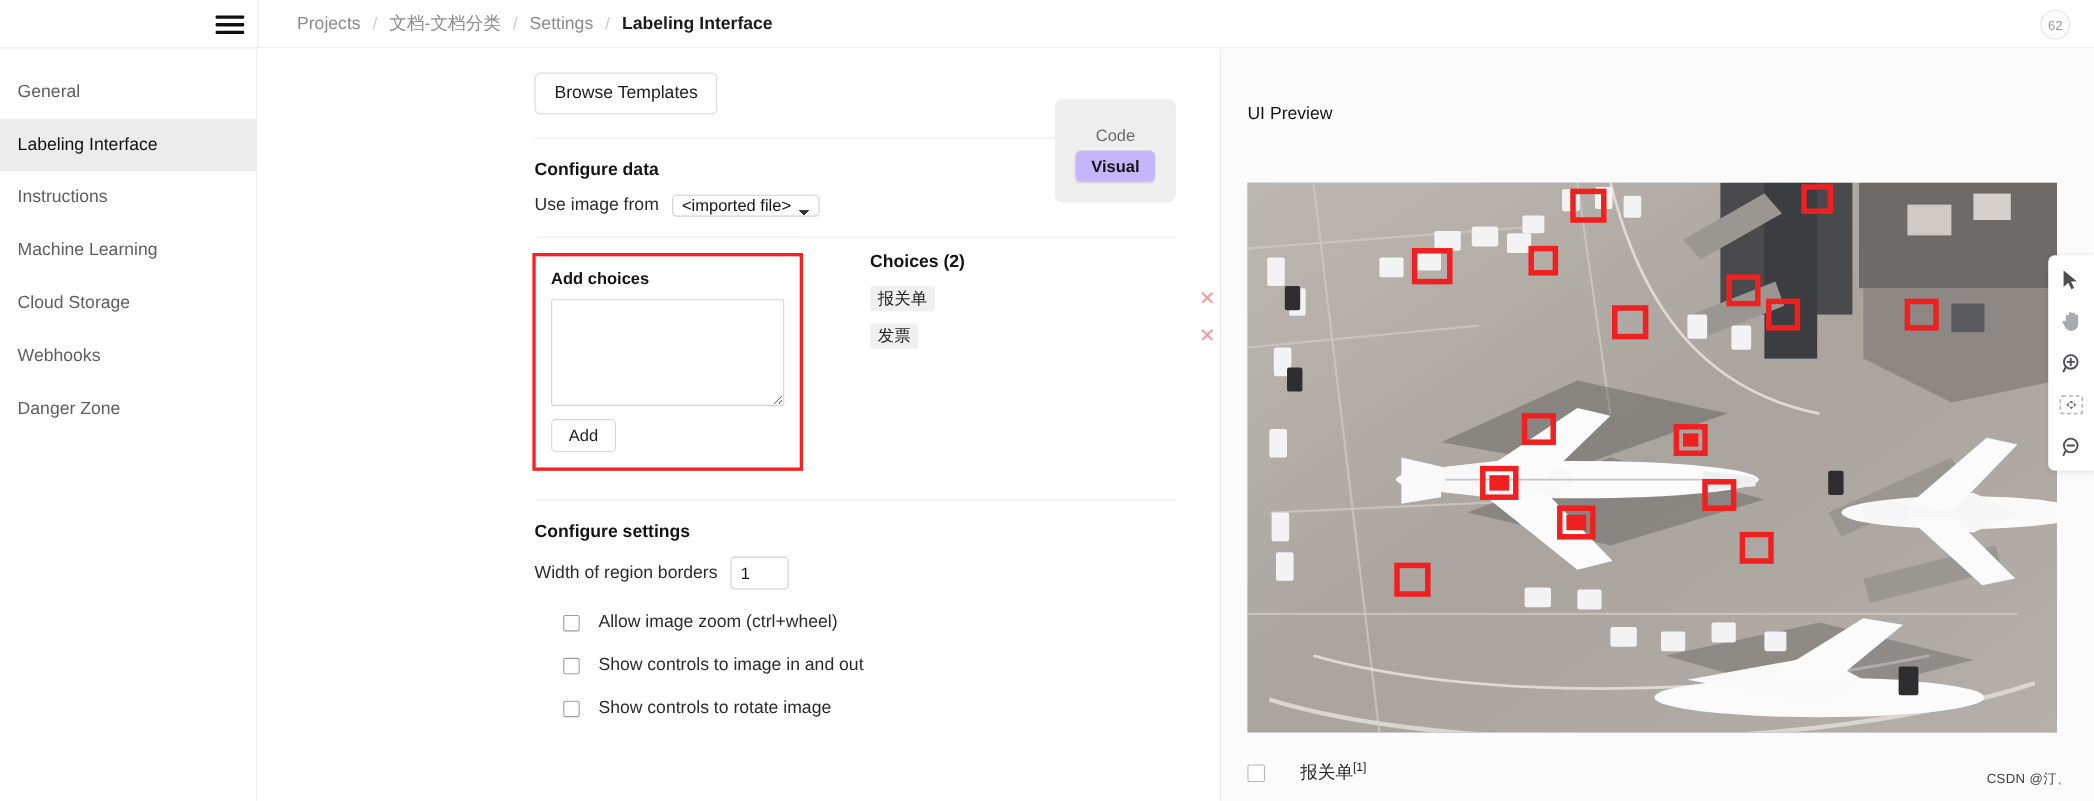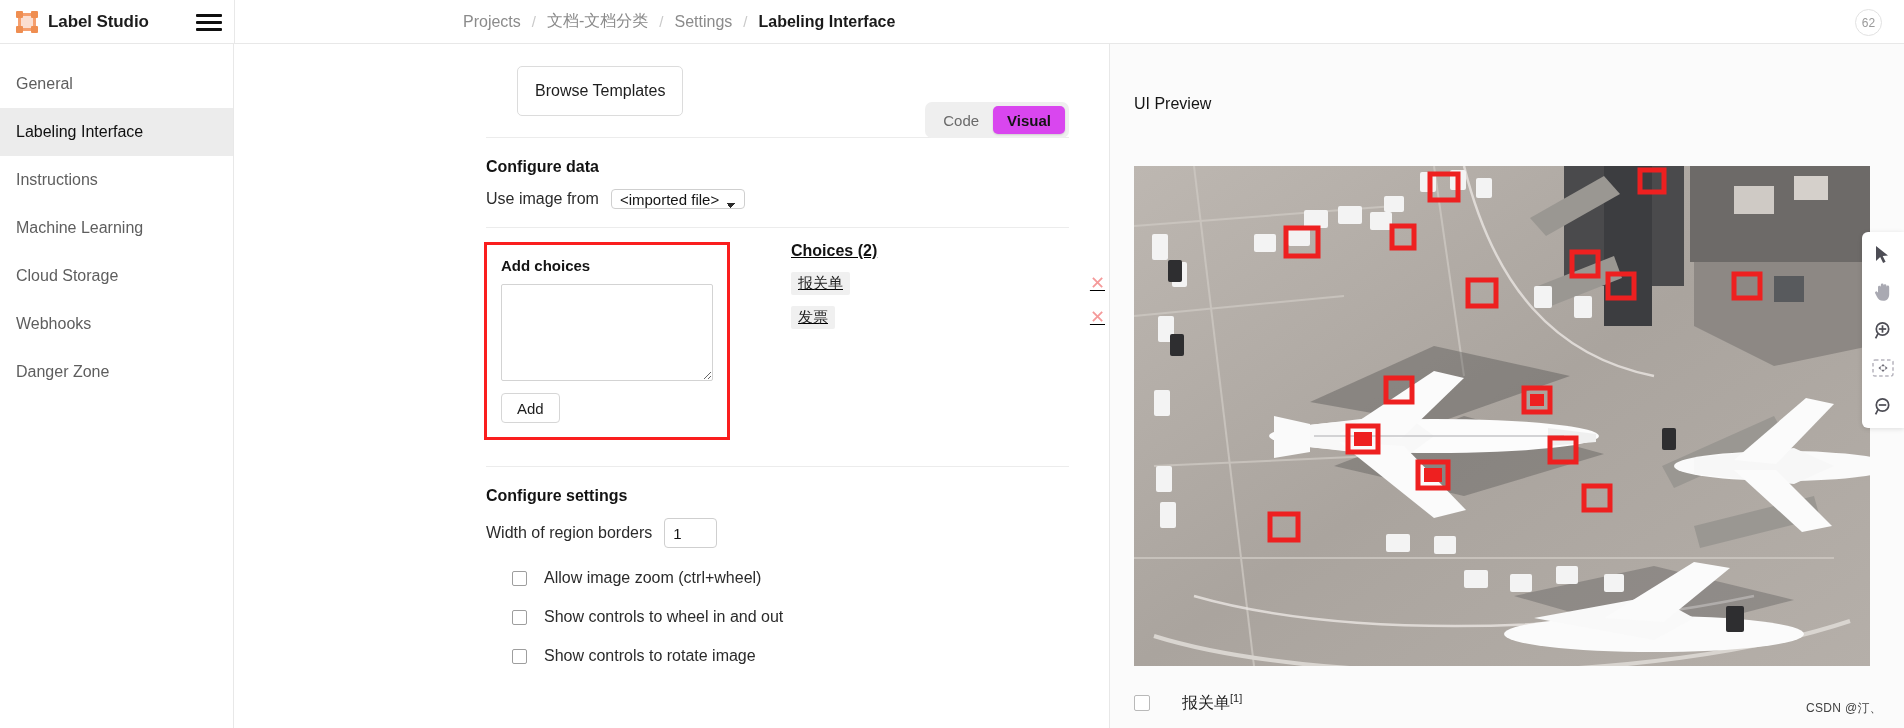--- a/index.html
+++ b/index.html
@@ -90,39 +90,39 @@
   .center {
     flex: 1 1 auto; min-width: 0;
     border-right: 1px solid #e8e8e8;
     background: #fff; position: relative;
     overflow: hidden;
   }
   .center-inner { padding: 22px 0 0 0; }
 
   .btn {
     display: inline-flex; align-items: center; justify-content: center;
-    height: 50px; padding: 0 17px;
+    height: 38px; padding: 0 17px;
     border: 1px solid #dcdcdc; border-radius: 5px;
     background: #fff; font-size: 16px; color: #1d1d1d;
-    font-family: "Liberation Sans", sans-serif; cursor: pointer; margin-left: 31px;
+    font-family: "Liberation Sans", sans-serif; cursor: pointer;
   }
   .row-browse { padding: 0 0 0 252px; display: flex; align-items: center; }
 
   .toggle-wrap {
-    position: absolute; right: 40px; top: 58px;
-    background: #efefef; border-radius: 7px; padding: 4px;
-    display: flex; gap: 0;
+    position: absolute; right: 40px; top: 46px;
+    background: #efefef; border-radius: 7px; padding: 19px;
+    display: flex; gap: 0; flex-direction: column;
   }
   .toggle-opt {
     height: 28px; min-width: 62px; padding: 0 14px;
     display: flex; align-items: center; justify-content: center;
     font-size: 15px; color: #6a6a6a; border-radius: 5px; cursor: pointer;
   }
   .toggle-opt.on {
-    background: #d946ef; color: #141414; font-weight: bold;
+    background: #c4b5fd; color: #141414; font-weight: bold;
     box-shadow: 0 1px 2px rgba(0,0,0,.14);
   }
 
   .hr { height: 1px; background: #ececec; margin: 21px 40px 0 252px; }
 
   .sec-title {
     font-size: 16px; font-weight: bold; color: #131313;
     margin: 20px 0 0 252px;
   }
 
@@ -166,21 +166,21 @@
     resize: vertical; font-family: "Liberation Sans", sans-serif; font-size: 14px;
     padding: 6px 8px; color: #141414; outline: none;
   }
   .btn-add {
     margin-top: 12px; height: 30px; padding: 0 15px;
     border: 1px solid #d6d6d6; border-radius: 4px; background: #fff;
     font-size: 15px; color: #1d1d1d;
     font-family: "Liberation Sans", sans-serif; cursor: pointer;
   }
 
-  .choices-list { margin-left: 61px; width: 390px; position: relative; text-decoration: underline; }
+  .choices-list { margin-left: 61px; width: 390px; position: relative; }
   .choices-head { font-size: 16px; font-weight: bold; color: #131313; }
   .choice-row {
     display: flex; align-items: center; justify-content: space-between;
     margin-top: 12px; height: 22px;
   }
   .choice-tag {
     background: #f0f0f0; color: #1e1e1e; font-size: 15px;
     padding: 2px 7px; border-radius: 2px;
   }
   .choice-x {
@@ -244,30 +244,20 @@
     position: absolute; right: 22px; bottom: 11px;
     font-size: 12px; color: #404040; letter-spacing: .3px;
   }
 </style>
 </head>
 <body>
 
 <div class="app">
 
   <div class="topbar">
-    <div class="brand">
-      <div class="logo-mark">
-        <div class="frm"></div>
-          <i class="tl"></i>
-          <i class="tr"></i>
-          <i class="bl"></i>
-          <i class="br"></i>
-      </div>
-      <span class="brand-name">Label Studio</span>
-    </div>
 
     <div class="hamburger">
       <span></span>
         <span></span>
         <span></span>
     </div>
     <div class="topdivider"></div>
 
     <div class="breadcrumb">
       <span class="crumb">Projects</span>
@@ -352,21 +342,21 @@
           <span class="field-label">Width of region borders</span>
           <input class="num-input" type="text" value="1" style="">
         </div>
 
         <div class="check-row">
           <span class="cb"></span>
           <span class="check-label">Allow image zoom (ctrl+wheel)</span>
         </div>
         <div class="check-row">
           <span class="cb"></span>
-          <span class="check-label">Show controls to wheel in and out</span>
+          <span class="check-label">Show controls to image in and out</span>
         </div>
         <div class="check-row">
           <span class="cb"></span>
           <span class="check-label">Show controls to rotate image</span>
         </div>
 
       </div>
     </div>
 
     <div class="preview">

